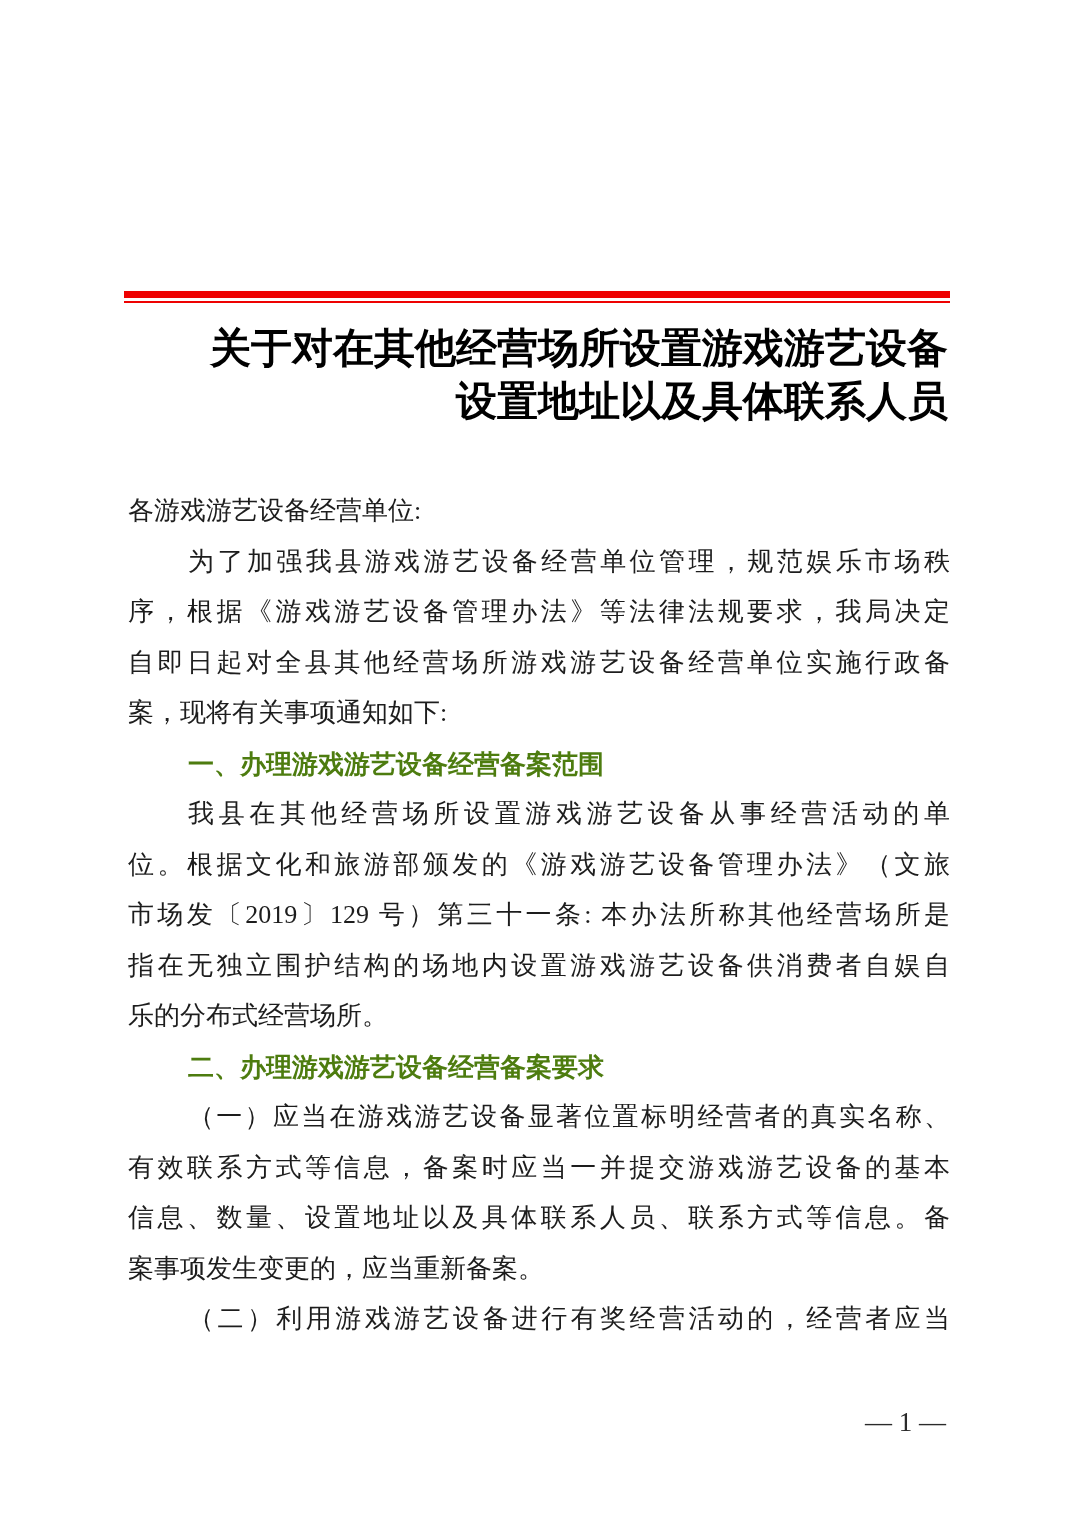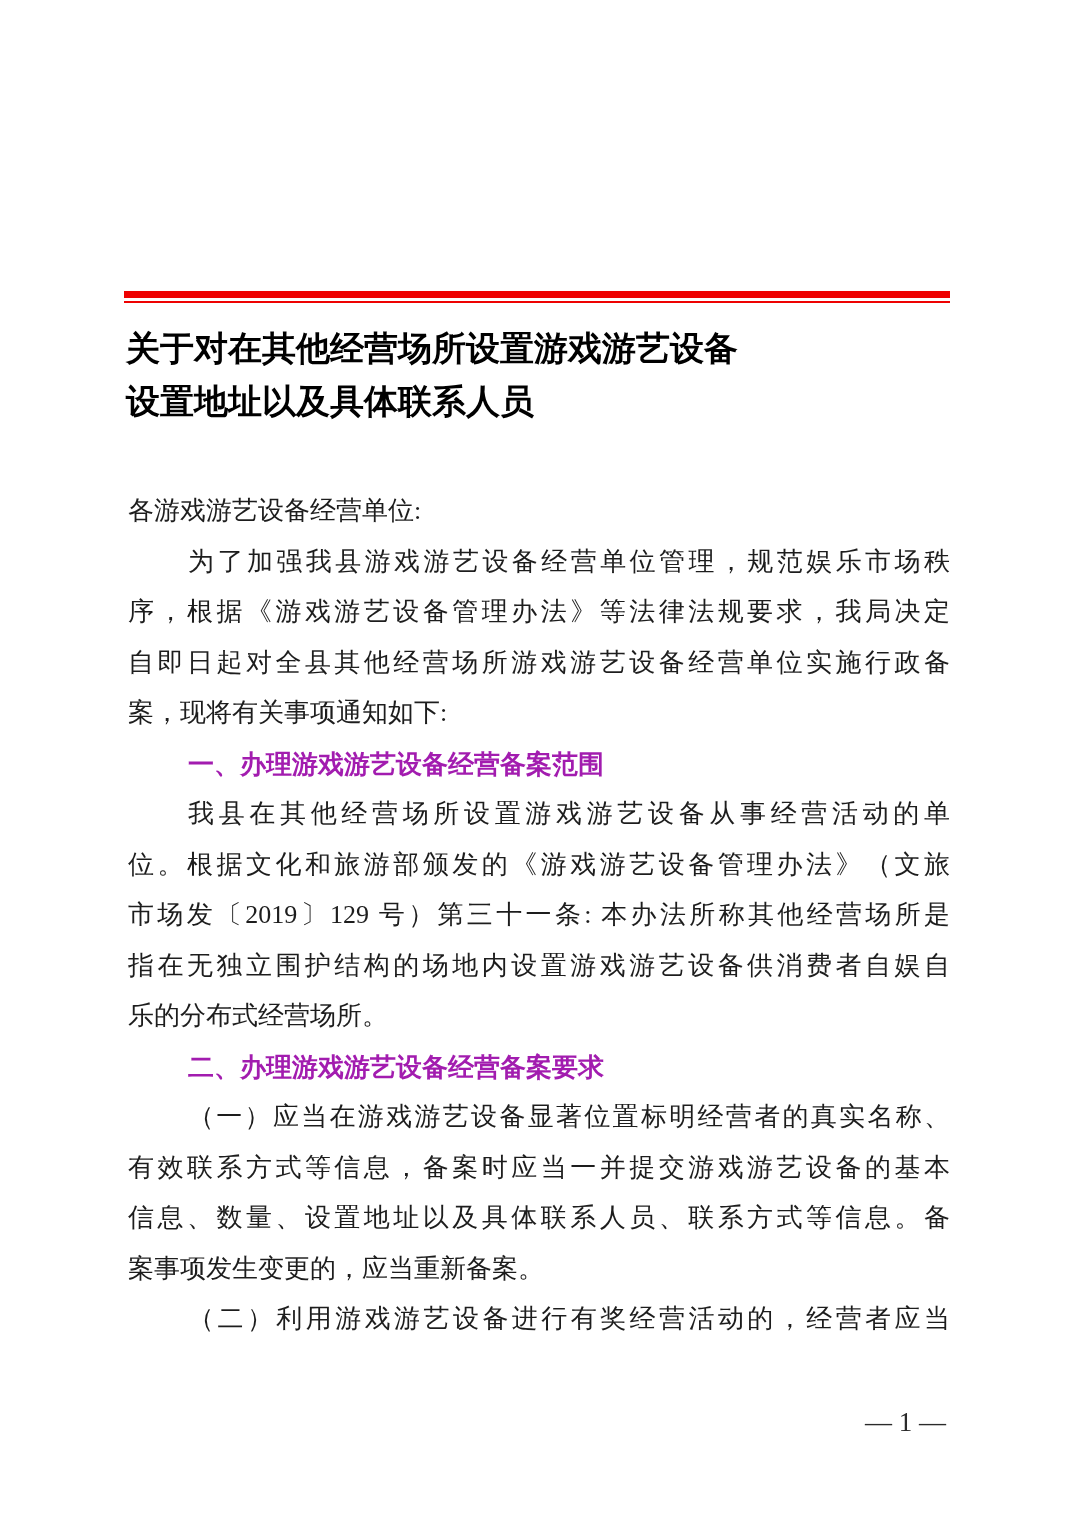--- a/index.html
+++ b/index.html
@@ -46,22 +46,22 @@
     left: 124px;
     width: 826px;
     height: 2px;
   }
   
   .doc-title {
     position: absolute;
     top: 322px;
     left: 126px;
     width: 822px;
-    text-align: left;
-    font-size: 34px;
+    text-align: right;
+    font-size: 41px;
     line-height: 53px;
     font-weight: 700;
     color: #000000;
     font-family: "Liberation Serif", serif;
     letter-spacing: 0px;
   }
   
   .body-block {
     position: absolute;
     top: 486px;
@@ -82,21 +82,21 @@
     text-align: justify;
     text-align-last: justify;
     text-justify: inter-character;
   }
   .line.indent {
     text-indent: 60px;
   }
   .line.bold {
     font-family: "Liberation Sans", sans-serif;
     font-weight: 700;
-    color: #a21caf;
+    color: #4d7c0f;
   }
   
   .page-footer {
     position: absolute;
     top: 1404px;
     right: 128px;
     width: 260px;
     height: 36px;
     line-height: 36px;
     text-align: right;

